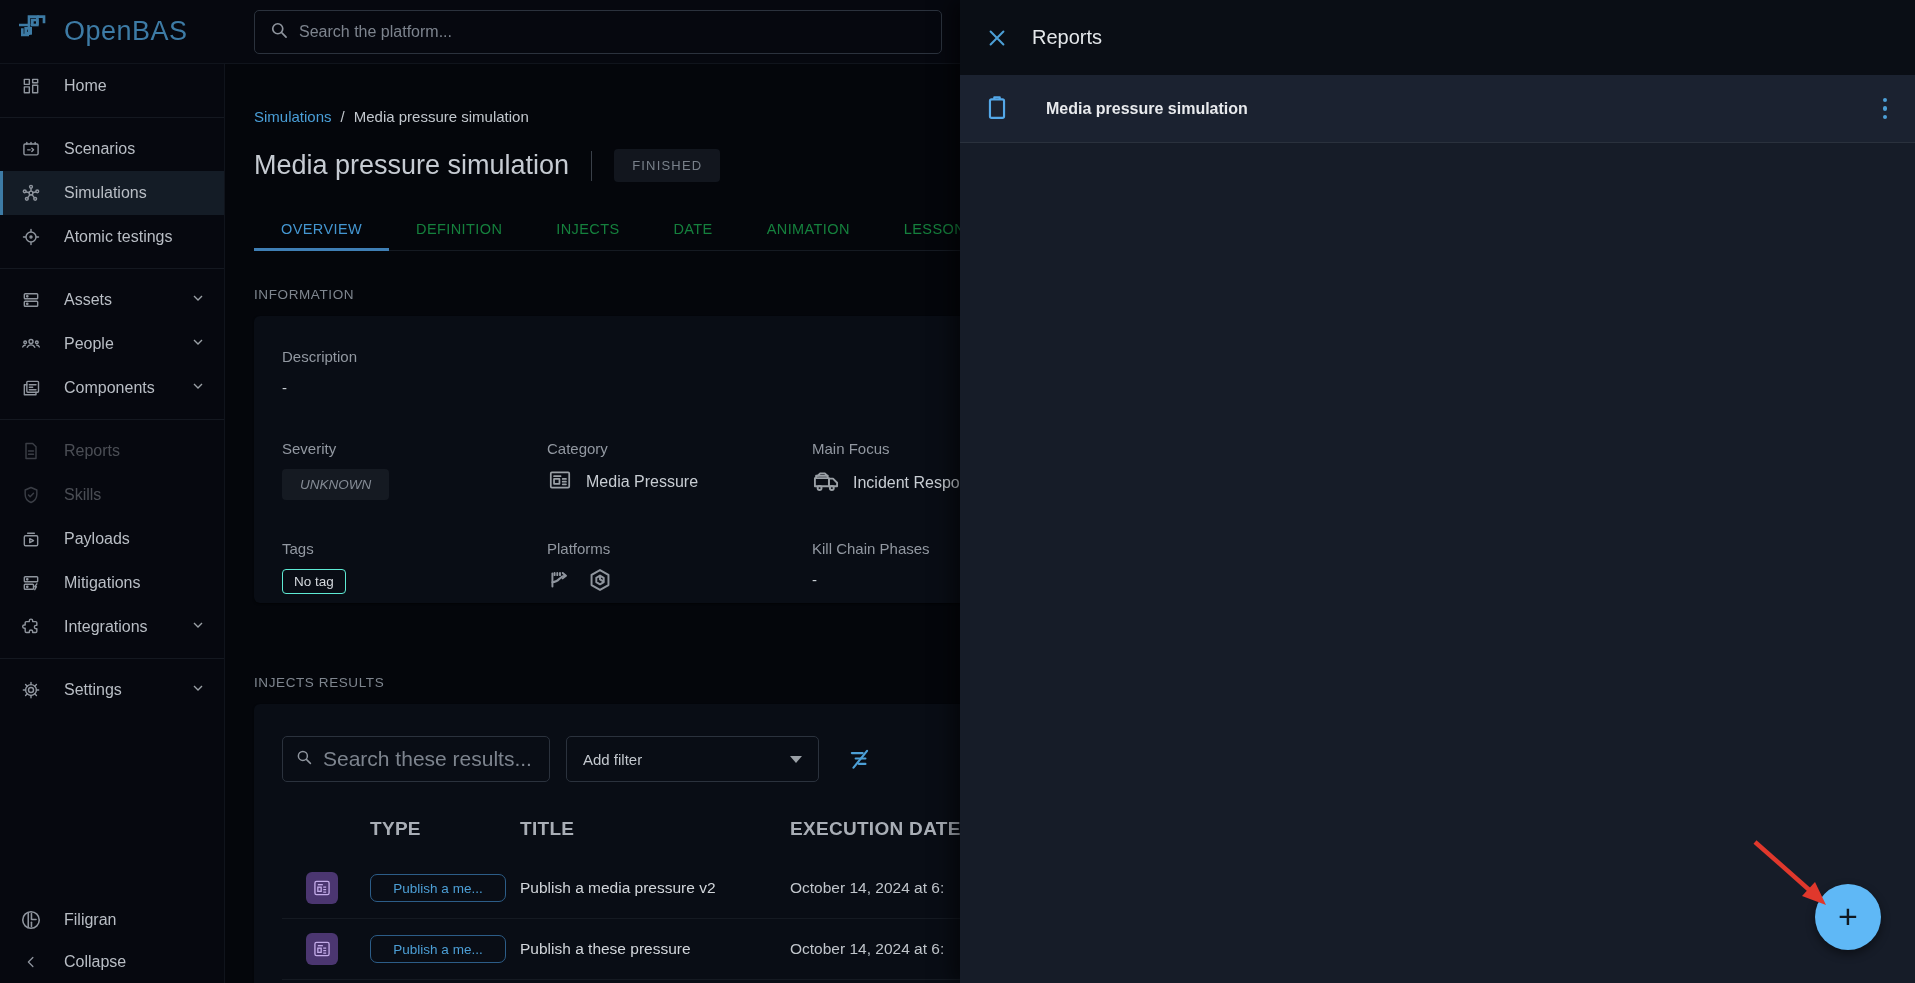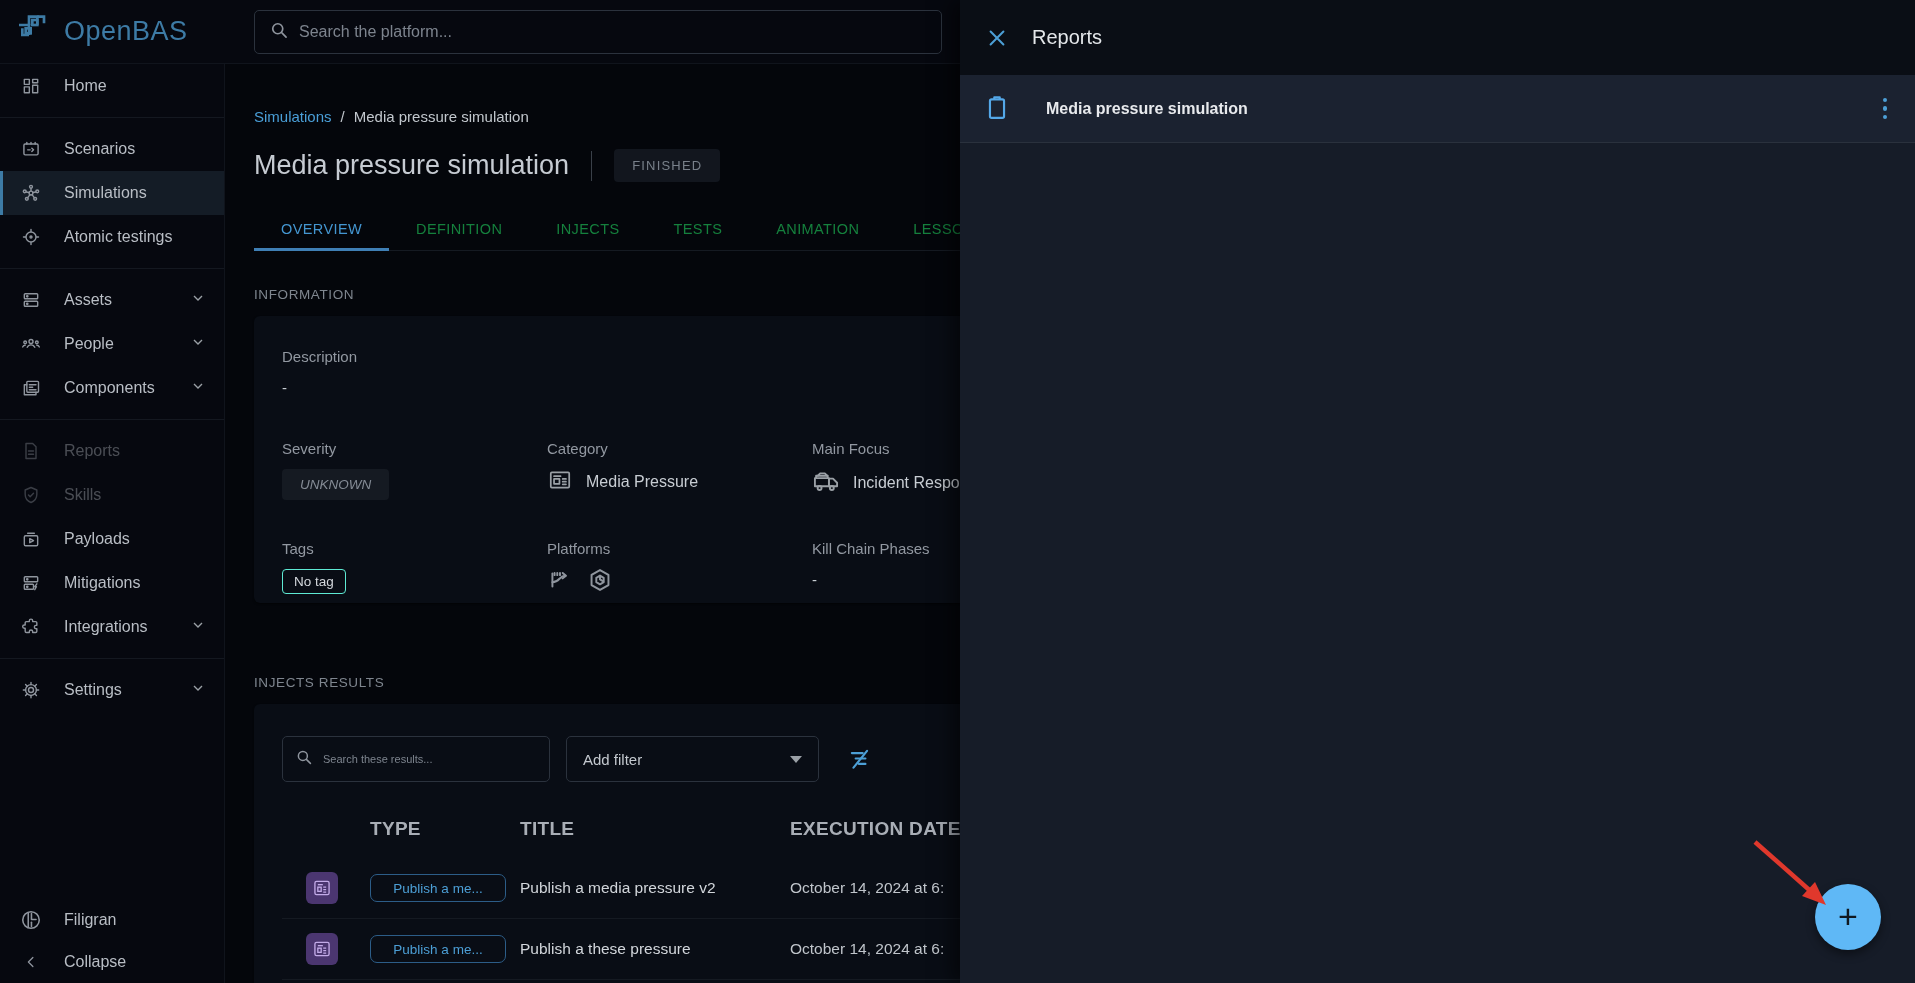--- a/index.html
+++ b/index.html
@@ -61,21 +61,21 @@
     padding:4px 11px; border-radius:4px; margin-top:12px; }
   .icon-value { display:flex; align-items:center; gap:13px; margin-top:10px; color:#c8cdd3; font-size:16px; white-space:nowrap; }
   .icon-value svg { stroke:#9aa0a6; fill:none; stroke-width:1.6; stroke-linecap:round; stroke-linejoin:round; }
   .platform-icons { display:flex; gap:14px; margin-top:10px; }
   .platform-icons svg { stroke:#8f959e; fill:none; stroke-width:1.8; stroke-linecap:round; stroke-linejoin:round; }
 
   .results-card { margin-top:14px; width:1426px; height:400px; padding:16px 28px; }
   .filters-row { display:flex; align-items:center; gap:16px; margin-top:16px; }
   .r-search { width:268px; height:46px; border:1px solid #2b323d; border-radius:5px;
     display:flex; align-items:center; gap:10px; padding:0 12px; }
-  .r-search input { flex:1; background:transparent; border:none; outline:none; color:#c8cdd3; font-size:11px; font-family:inherit; width:100%; }
+  .r-search input { flex:1; background:transparent; border:none; outline:none; color:#c8cdd3; font-size:21px; font-family:inherit; width:100%; }
   .r-search input::placeholder { color:#7d848e; opacity:1; }
   .add-filter { width:253px; height:46px; border:1px solid #2b323d; border-radius:5px;
     display:flex; align-items:center; justify-content:space-between; padding:0 16px; color:#c3c8ce; font-size:15px; cursor:pointer; }
   .caret { width:0; height:0; border-left:6px solid transparent; border-right:6px solid transparent; border-top:7px solid #9aa0a6; }
   .filter-remove { margin-left:12px; cursor:pointer; display:flex; }
 
   .tbl { margin-top:26px; }
   .tbl-head { display:grid; grid-template-columns:64px 150px 270px 1fr; padding:10px 0 18px 24px; }
   .th { font-size:19px; font-weight:bold; color:#a9aeb6; letter-spacing:.3px; }
   .tbl-row { display:grid; grid-template-columns:64px 150px 270px 1fr; align-items:center;
@@ -330,21 +330,21 @@
   <div class="title-row">
     <h1 class="page-title">Media pressure simulation</h1>
     <div class="title-divider"></div>
     <span class="status-badge">FINISHED</span>
   </div>
 
   <div class="tabs">
     <div class="tab active">OVERVIEW</div>
     <div class="tab">DEFINITION</div>
     <div class="tab">INJECTS</div>
-    <div class="tab">TESTS</div>
+    <div class="tab">DATE</div>
     <div class="tab">ANIMATION</div>
     <div class="tab">LESSONS</div>
   </div>
 
   <div class="section-label">INFORMATION</div>
 
   <section class="paper info-card">
     <div>
       <div class="field-label">Description</div>
       <div class="field-value">-</div>

